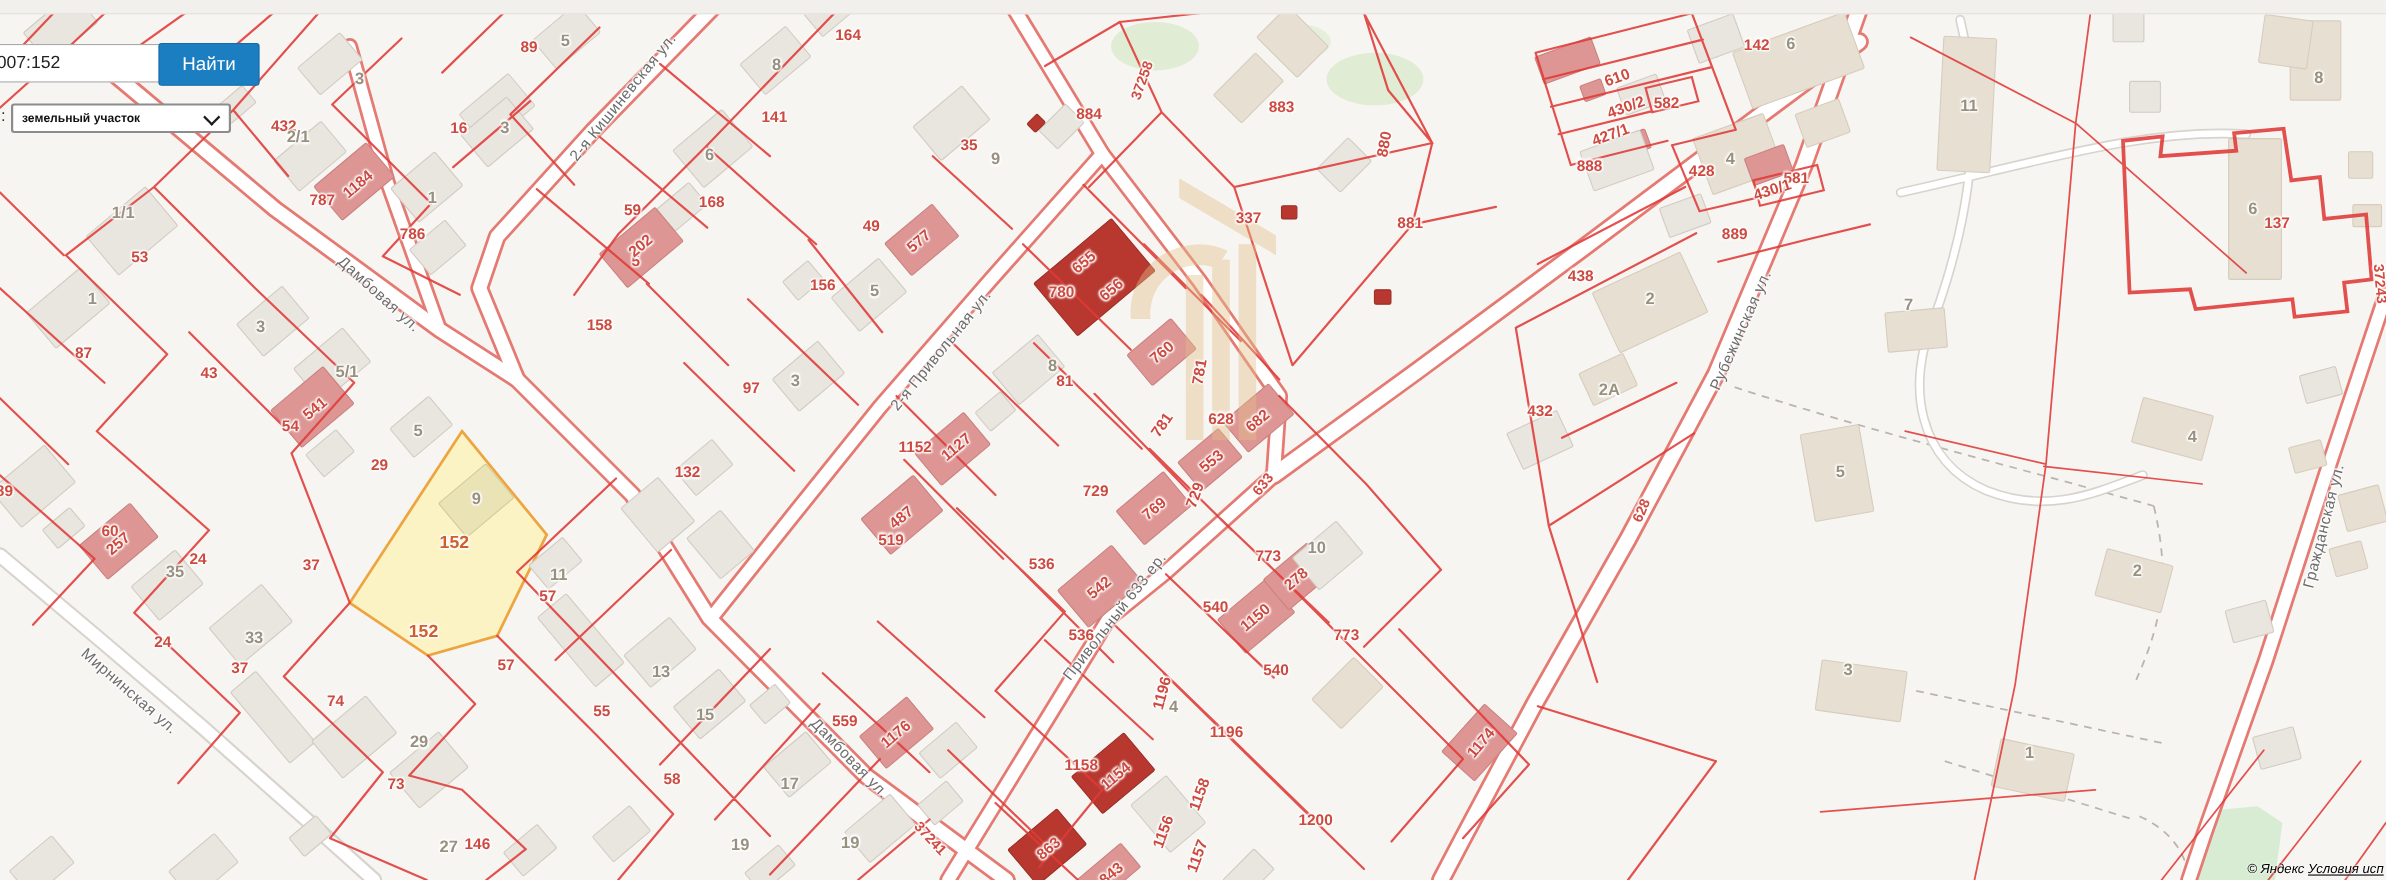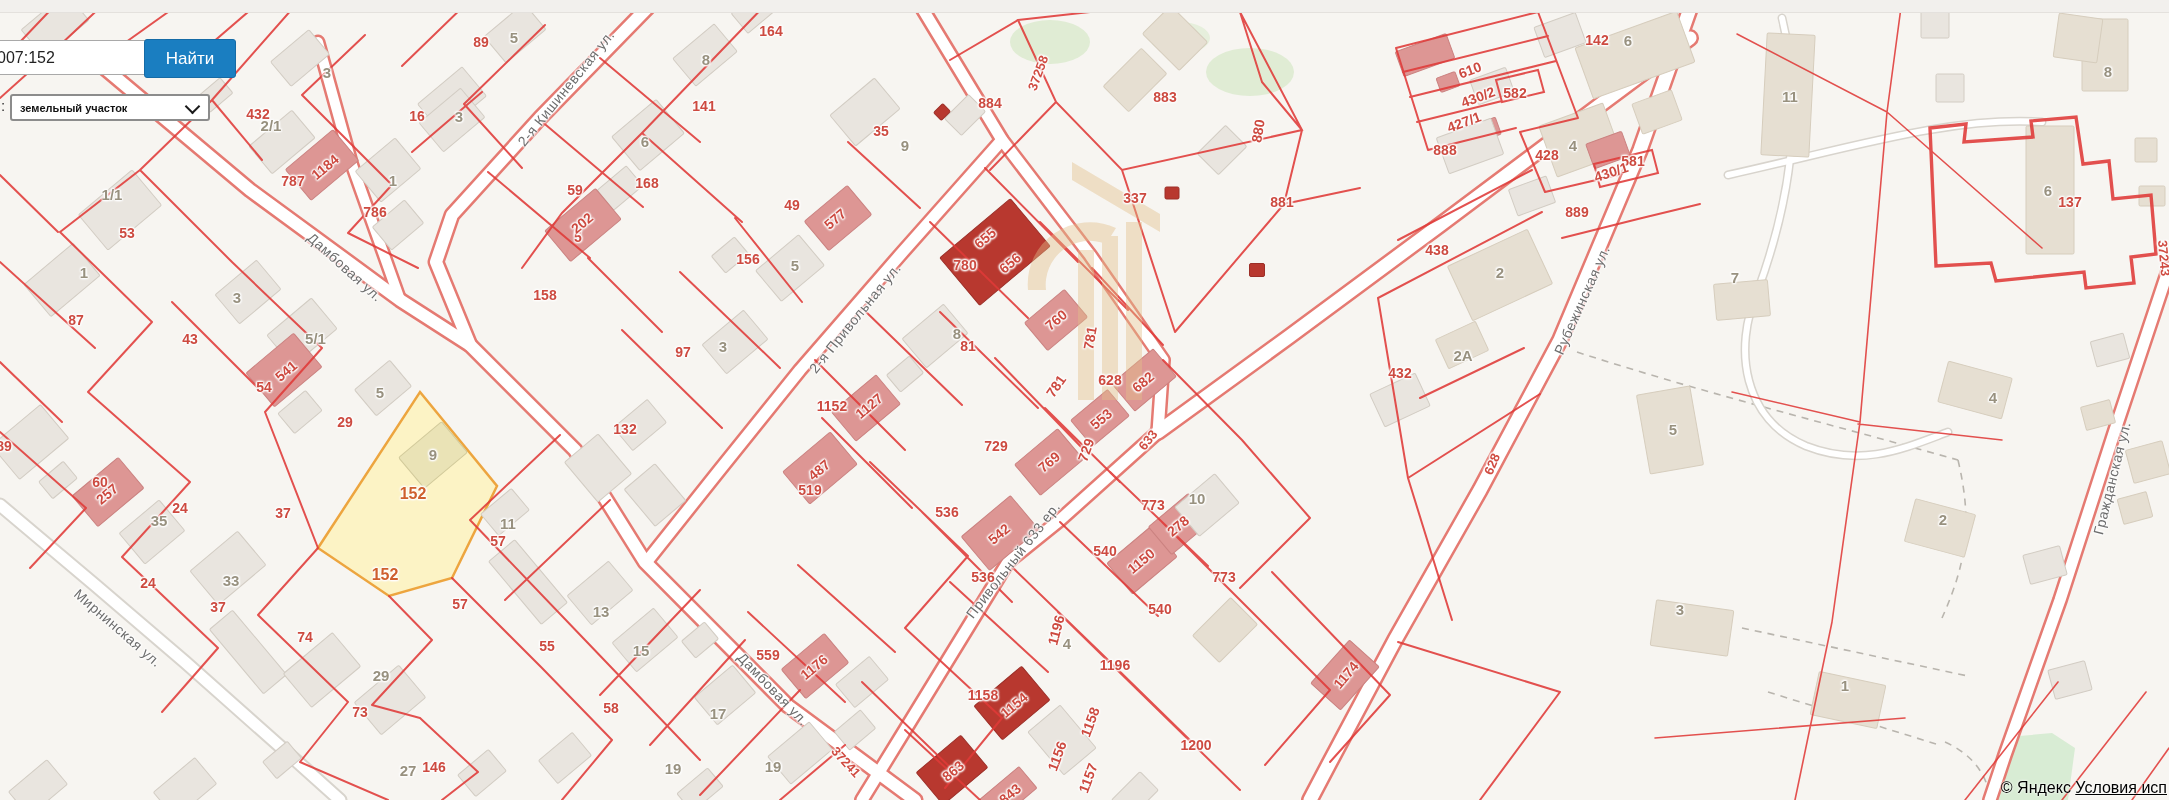--- a/index.html
+++ b/index.html
@@ -25,22 +25,22 @@
   #search-input{position:absolute;left:-10px;top:40px;width:150px;height:33px;border:1px solid #a9a9a9;
                 background:#fff;font-size:16px;color:#222;padding:0 6px;box-sizing:content-box;}
   #find-btn{position:absolute;left:144px;top:39px;width:90px;height:37px;background:#1a7ec1;border:1px solid #156ba6;
             border-radius:3px;color:#fff;font-size:17px;text-align:center;line-height:37px;cursor:pointer;}
   #type-colon{position:absolute;left:1px;top:97px;font-size:15px;color:#333;}
   #type-select{position:absolute;left:10px;top:94px;width:200px;height:27px;background:#fff;border:2px solid #8c8c8c;
                border-radius:3px;font-size:11px;font-weight:700;color:#111;line-height:24px;padding-left:8px;cursor:pointer;box-sizing:border-box;}
   #type-chevron{position:absolute;right:10px;top:5px;width:9px;height:9px;border-right:2.5px solid #1b1b1b;
                 border-bottom:2.5px solid #1b1b1b;transform:rotate(45deg);}
   
-  #attribution{position:absolute;right:2px;bottom:3px;font-size:16px;color:#000;
-               text-shadow:0 0 2px #fff,0 0 3px #fff;}
+  #attribution{position:absolute;right:2px;bottom:3px;font-size:12px;color:#000;
+               text-shadow:0 0 2px #fff,0 0 3px #fff;font-style:italic;}
   #attribution .link{text-decoration:underline;cursor:pointer;}
 </style>
 </head>
 <body>
 
 <div id="stage">
 
   <svg id="map-svg" width="2169" height="800" viewBox="0 0 2169 800">
 
     <rect x="0" y="0" width="2169" height="800" fill="#f7f5f1"></rect>

